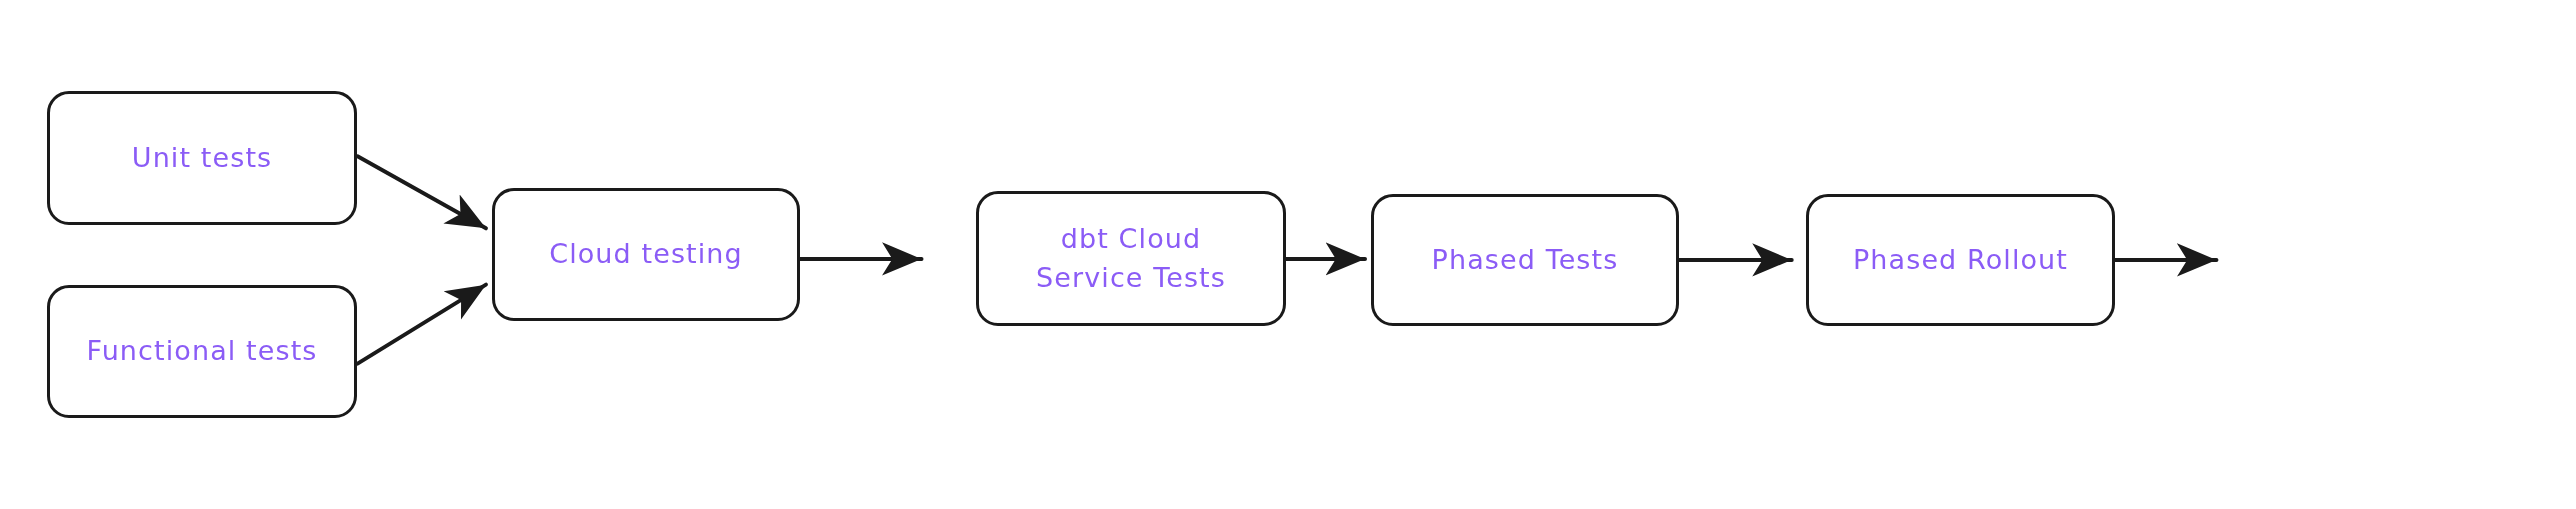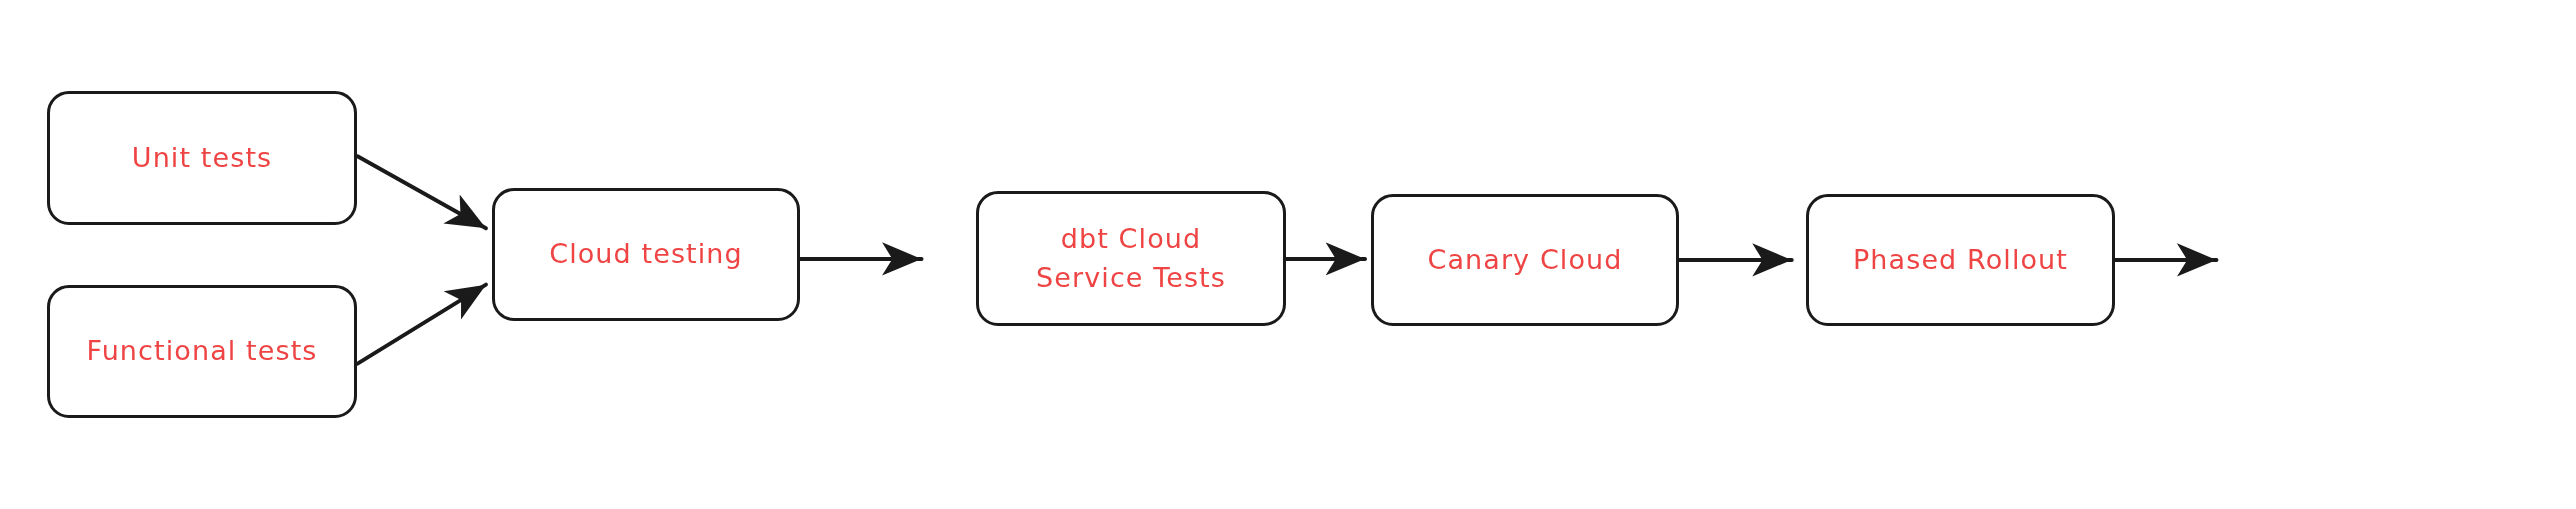--- a/index.html
+++ b/index.html
@@ -31,21 +31,21 @@
     border-radius: 22px;
     display: flex;
     align-items: center;
     justify-content: center;
     z-index: 2;
   }
   .node-label {
     font-family: "DejaVu Sans", sans-serif;
     font-size: 27px;
     font-weight: 400;
-    color: #ef4444;
+    color: #8b5cf6;
     letter-spacing: 1.1px;
     text-align: center;
     line-height: 1.42;
     white-space: pre-line;
     padding: 0 10px;
     user-select: none;
   }
 </style>
 </head>
 <body>
@@ -95,21 +95,21 @@
   <div class="node-box" style="left:492px; top:188px; width:308px; height:133px;">
     <span class="node-label">Cloud testing</span>
   </div>
 
   <div class="node-box" style="left:976px; top:191px; width:310px; height:135px;">
     <span class="node-label">dbt Cloud
 Service Tests</span>
   </div>
 
   <div class="node-box" style="left:1371px; top:194px; width:308px; height:132px;">
-    <span class="node-label">Canary Cloud</span>
+    <span class="node-label">Phased Tests</span>
   </div>
 
   <div class="node-box" style="left:1798px; top:194px; width:309px; height:132px;margin-left:8px;">
     <span class="node-label">Phased Rollout</span>
   </div>
 
 
 </div>
 
 

